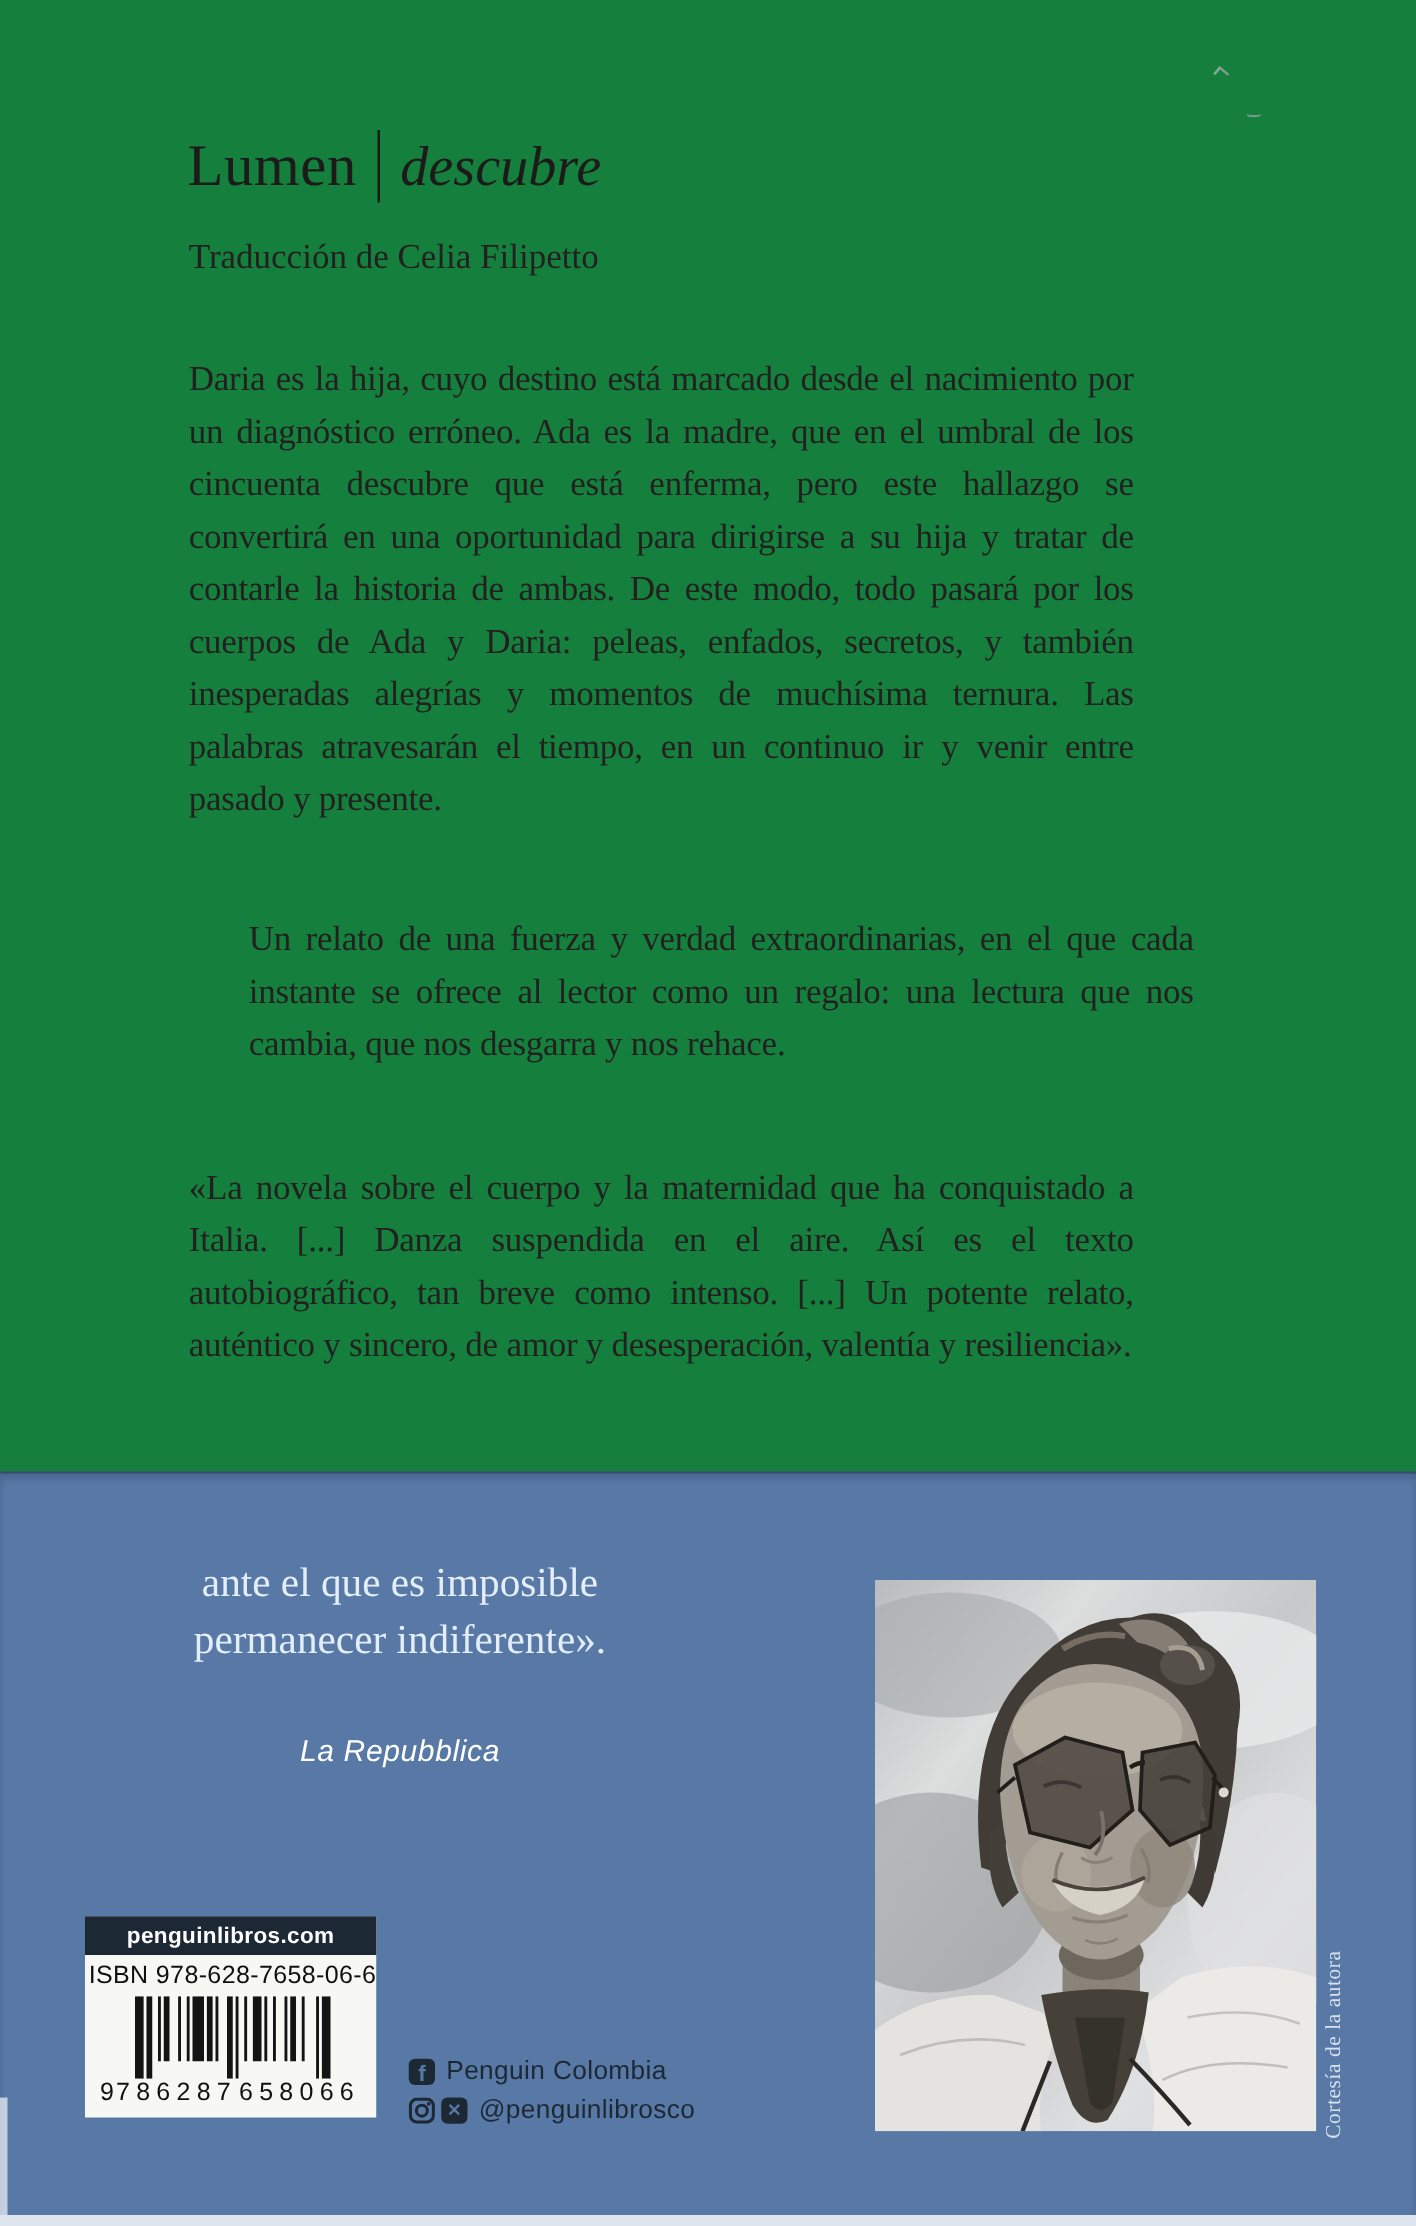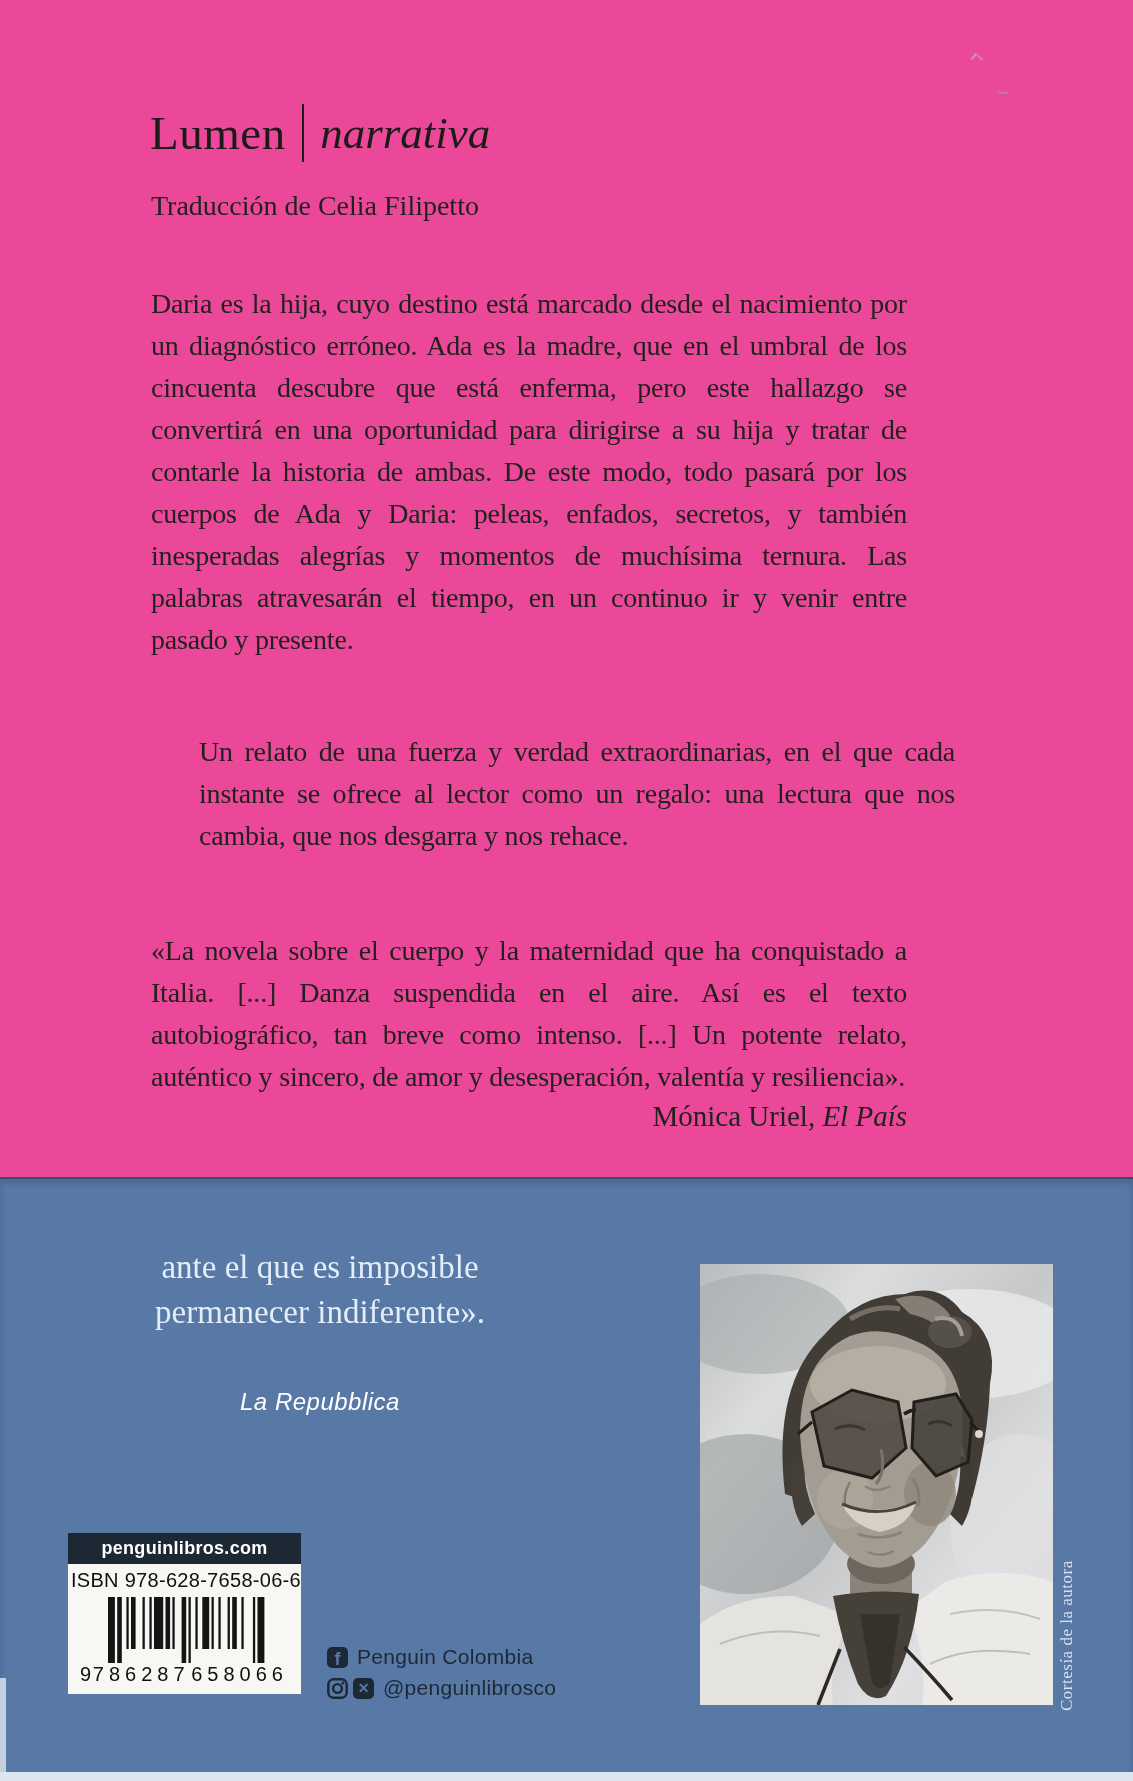--- a/index.html
+++ b/index.html
@@ -1,19 +1,19 @@
 <!DOCTYPE html>
 <html><head>
 <meta charset="utf-8">
 <style>
   html,body{margin:0;padding:0;}
   body{background:#888;}
   .page{
     position:relative; width:1133px; height:1781px;
-    background:#ec4899; overflow:hidden; margin:0 auto;
+    background:#15803d; overflow:hidden; margin:0 auto;
     font-family:"Liberation Serif", serif; color:#242321;
   }
   
   .brand{position:absolute; left:150px; top:104px; display:flex; align-items:center; gap:16px;}
   .brand .imprint{font-size:47px; letter-spacing:.5px; color:#1c1b19;}
   .brand .divider{width:2.5px; height:58px; background:#1c1b19;}
   .brand .collection{font-size:45px; font-style:italic; color:#1c1b19;}
   .credit{position:absolute; left:151px; top:190px; font-size:28px; color:#22211f;}
   
   .bodytext{
@@ -80,33 +80,32 @@
   .ig{margin-right:5px; background:none;}
 </style>
 </head>
 <body>
 
 <div class="page">
 
   <div class="brand">
     <span class="imprint">Lumen</span>
     <span class="divider"></span>
-    <span class="collection">narrativa</span>
+    <span class="collection">descubre</span>
   </div>
 
   <div class="credit">Traducción de Celia Filipetto</div>
 
   <div class="artifact-a"></div>
   <div class="artifact-b"></div>
 
   <p class="bodytext p1">Daria es la hija, cuyo destino está marcado desde el nacimiento por un diagnóstico erróneo. Ada es la madre, que en el umbral de los cincuenta descubre que está enferma, pero este hallazgo se convertirá en una oportunidad para dirigirse a su hija y tratar de contarle la historia de ambas. De este modo, todo pasará por los cuerpos de Ada y Daria: peleas, enfados, secretos, y también inesperadas alegrías y momentos de muchísima ternura. Las palabras atravesarán el tiempo, en un continuo ir y venir entre pasado y presente.</p>
   <p class="bodytext p2">Un relato de una fuerza y verdad extraordinarias, en el que cada instante se ofrece al lector como un regalo: una lectura que nos cambia, que nos desgarra y nos rehace.</p>
 
   <p class="bodytext pq">«La novela sobre el cuerpo y la maternidad que ha conquistado a Italia. [...] Danza suspendida en el aire. Así es el texto autobiográfico, tan breve como intenso. [...] Un potente relato, auténtico y sincero, de amor y desesperación, valentía y resiliencia».</p>
-  <div class="attribution"><span>Mónica Uriel,</span> <i>El País</i></div>
 
   <div class="banner">
 
     <div class="banner-quote">
       <div>ante el que es imposible</div>
       <div>permanecer indiferente».</div>
     </div>
     <div class="banner-source">La Repubblica</div>
 
     <div class="photo">

